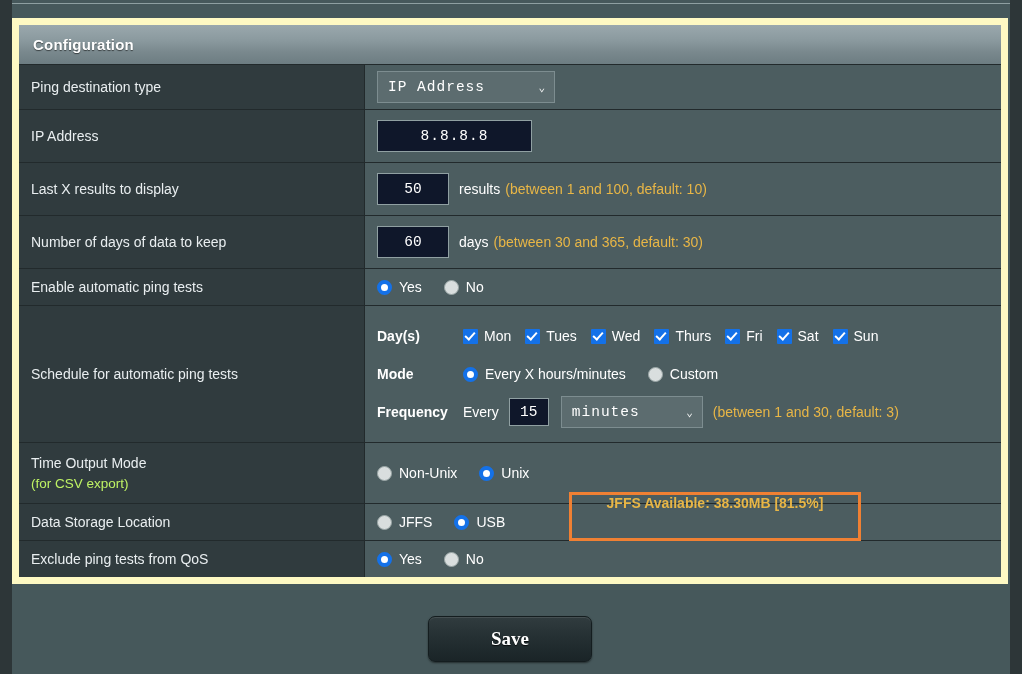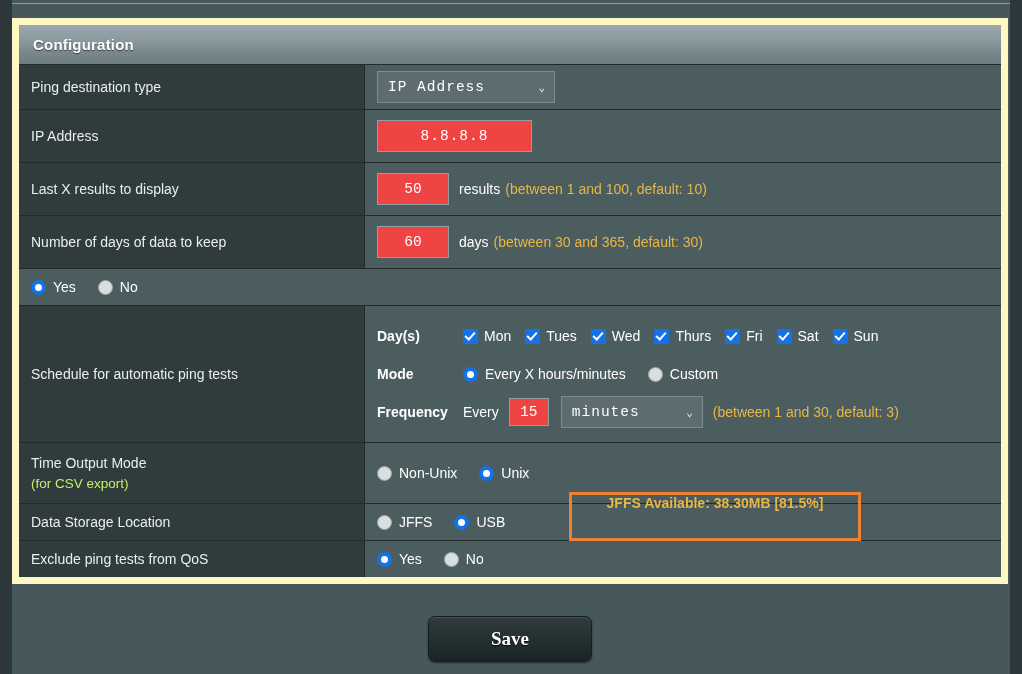--- a/index.html
+++ b/index.html
@@ -51,21 +51,21 @@
     padding:0 0 0 12px;
     color:#ffffff;font-size:14px;
   }
 
   .r-h44{height:44px;}
   .r-h52{height:52px;}
   .r-h36{height:36px;}
 
   
   .txtbox{
-    background:#ef4444;border:1px solid #90a0a2;color:#ffffff;
+    background:#0f172a;border:1px solid #90a0a2;color:#ffffff;
     font-family:"Liberation Mono","DejaVu Sans Mono",monospace;
     font-size:14.5px;box-sizing:border-box;
     display:flex;align-items:center;justify-content:center;
     letter-spacing:1px;
   }
   .ip-box{width:155px;height:32px;}
   .num-box{width:42px;height:32px;letter-spacing:0;}
   .num-box-wide{width:72px;height:32px;letter-spacing:0;}
   .freq-box{width:40px;height:28px;letter-spacing:0;}
 
@@ -196,20 +196,23 @@
         <span>Number of days of data to keep</span>
       </div>
       <div class="val">
         <div class="txtbox num-box-wide">60</div>
         <span class="unit">days</span>
         <span class="hint">(between 30 and 365, default: 30)</span>
       </div>
     </div>
 
     <div class="row r-h36">
+      <div class="lbl">
+        <span>Enable automatic ping tests</span>
+      </div>
       <div class="val">
         <div class="radio-grp">
           <div class="radio-item">
             <span class="radio on"></span>
             <span class="radio-lbl">Yes</span>
           </div>
           <div class="radio-item">
             <span class="radio"></span>
             <span class="radio-lbl">No</span>
           </div>

